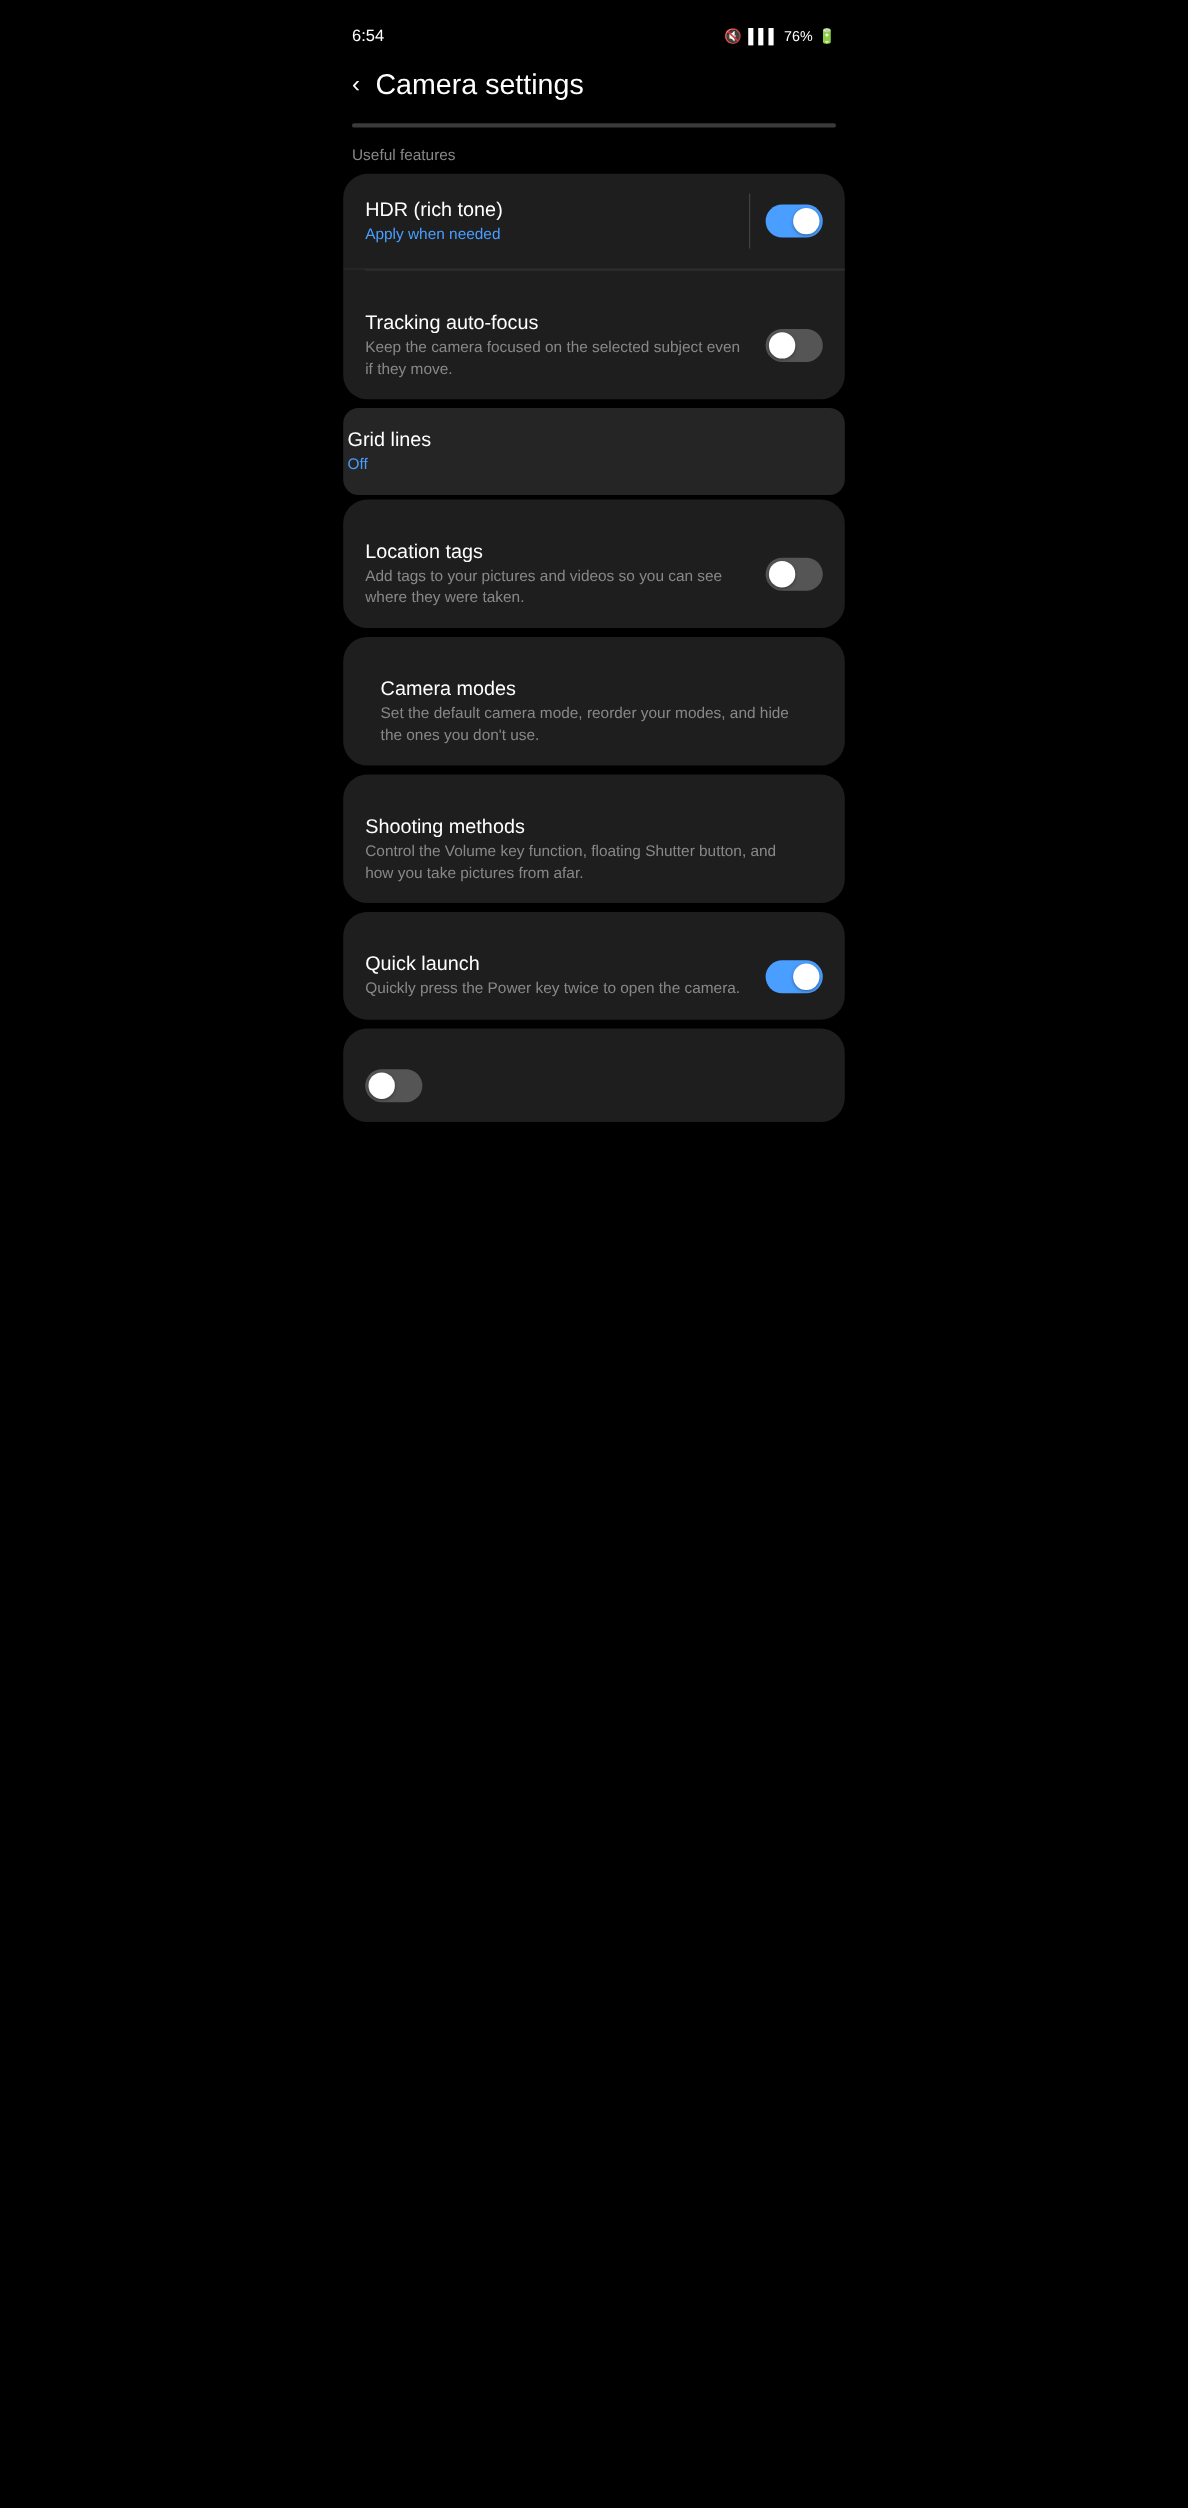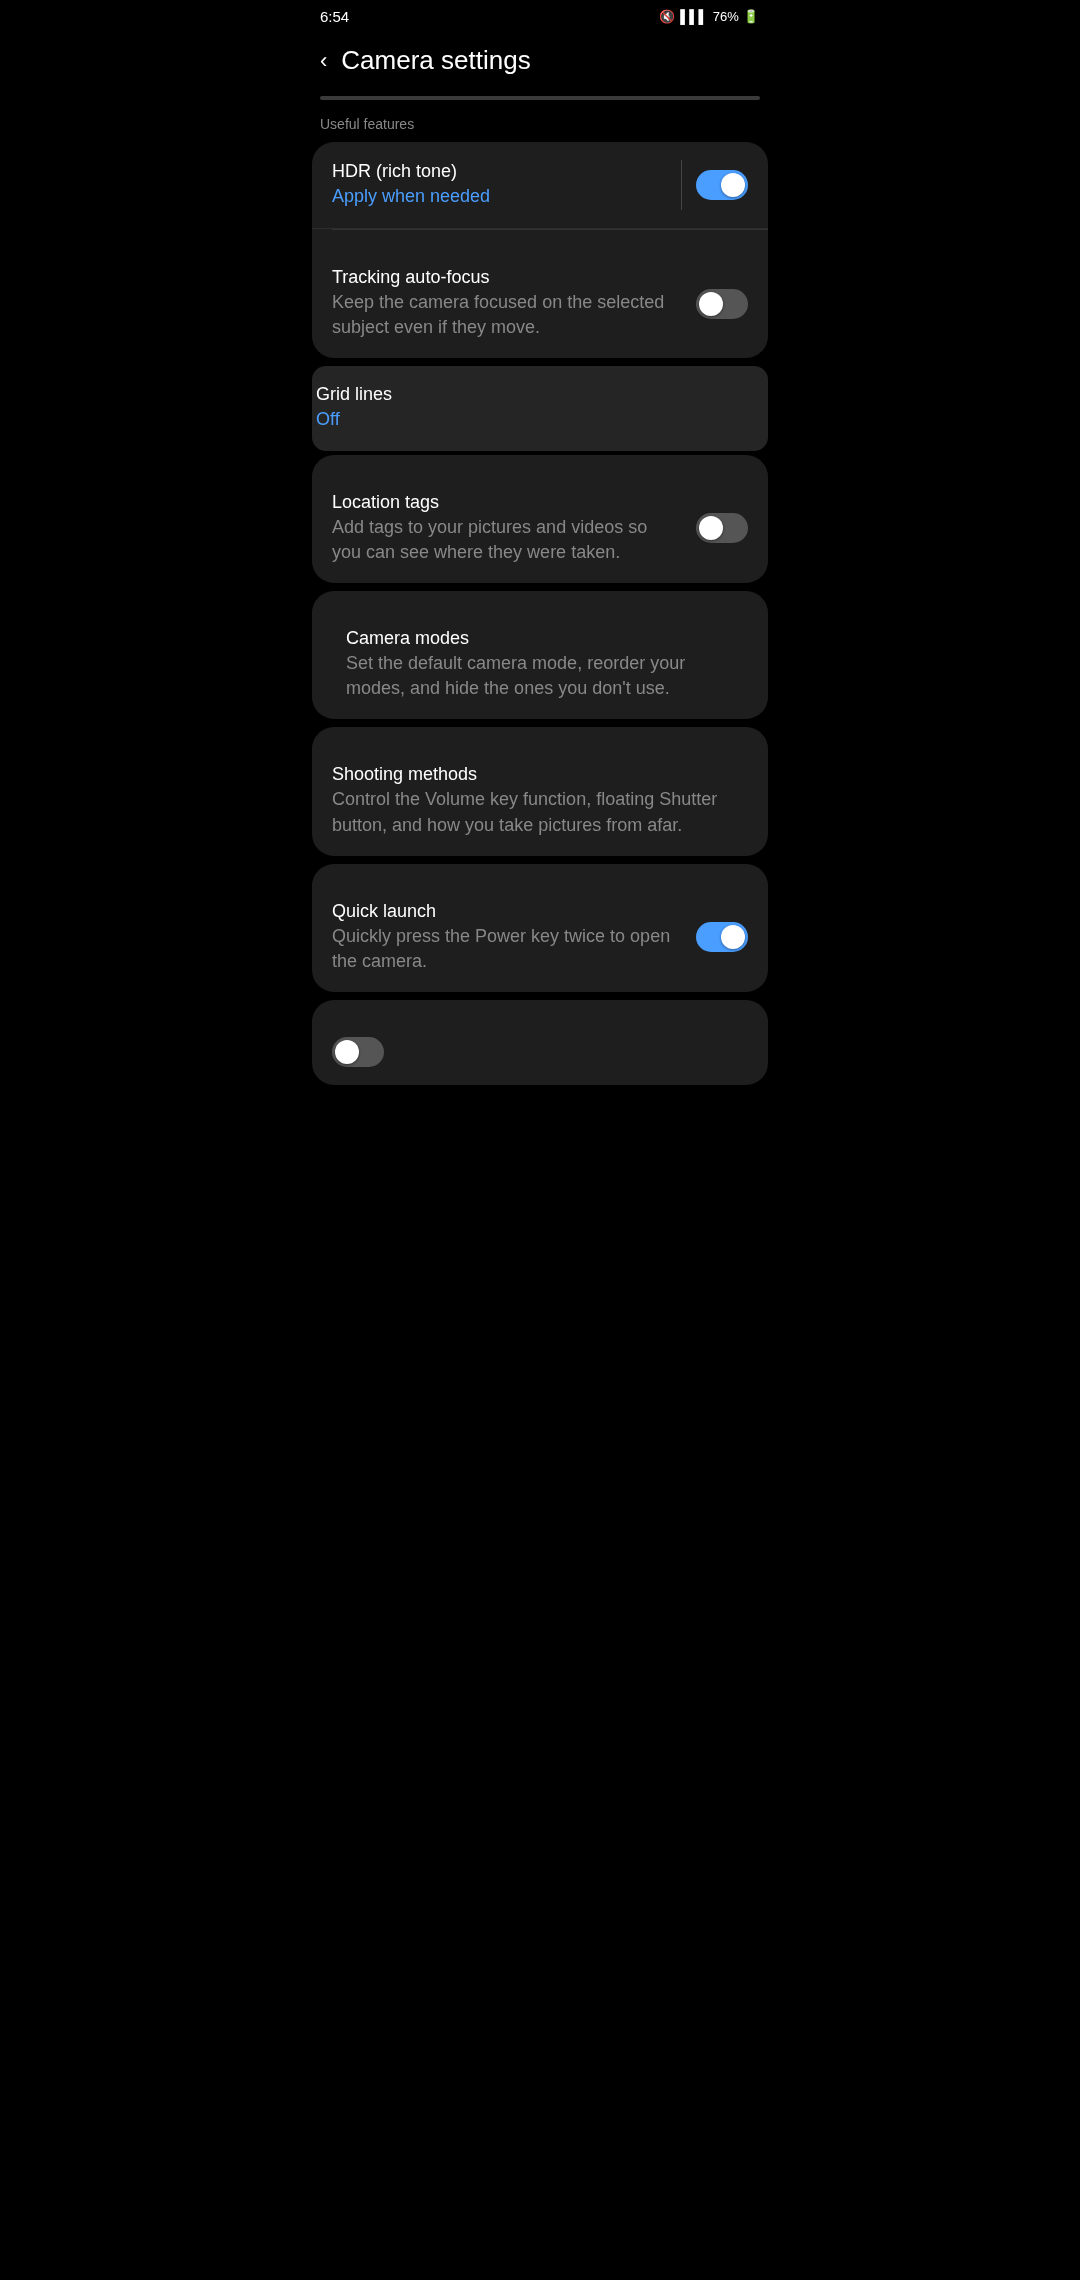--- a/index.html
+++ b/index.html
@@ -16,21 +16,21 @@
       width: 100%;
       max-width: 480px;
       margin: 0 auto;
       min-height: 100vh;
     }
 
     .status-bar {
       display: flex;
       justify-content: space-between;
       align-items: center;
-      padding: 8px 20px 4px 20px;
+      padding: 24px 20px 4px 20px;
       background-color: #000000;
     }
 
     .status-time {
       font-size: 15px;
       font-weight: 500;
       color: #ffffff;
     }
 
     .status-icons {
@@ -106,21 +106,21 @@
       font-weight: 400;
       color: #ffffff;
       margin-bottom: 2px;
     }
 
     .settings-item-title.dimmed {
       color: #888888;
     }
 
     .settings-item-subtitle {
-      font-size: 18px;
+      font-size: 14px;
       color: #888888;
       line-height: 1.4;
       margin-top: 2px;
     }
 
     .settings-item-subtitle.blue {
       color: #4a9eff;
     }
 
     .settings-item-subtitle.dimmed {

